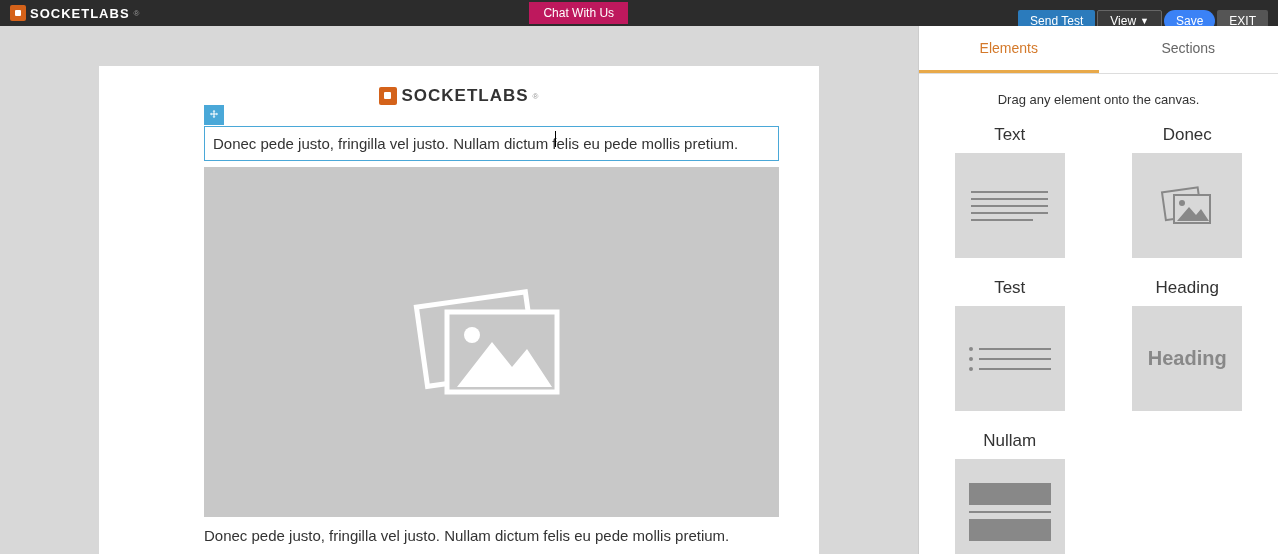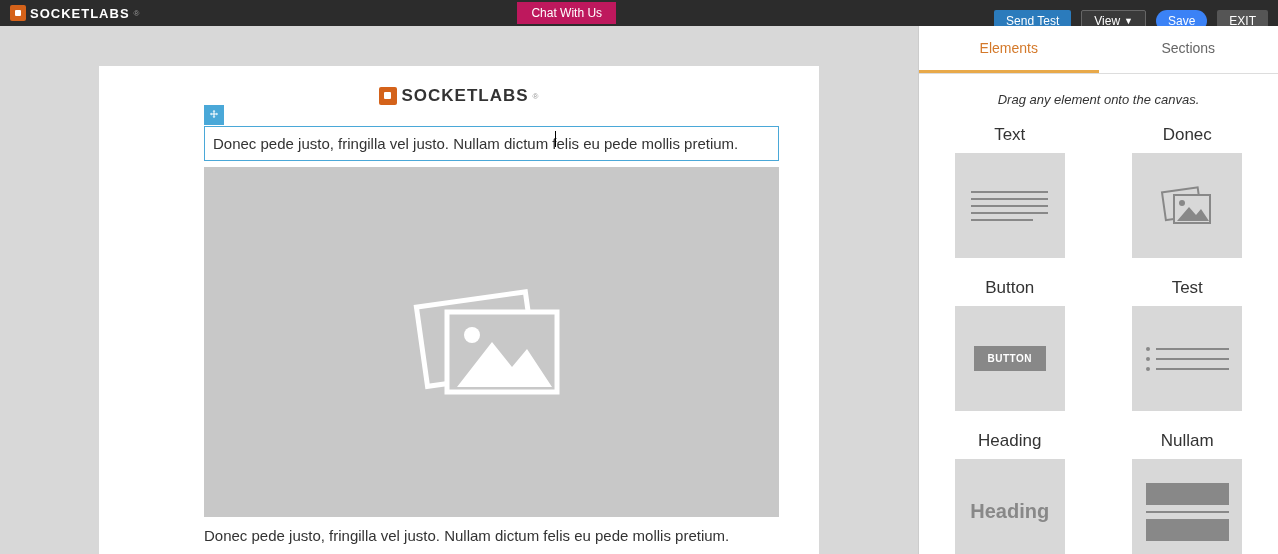--- a/index.html
+++ b/index.html
@@ -14,21 +14,21 @@
       justify-content: space-between;
     }
     .topbar-left { display: flex; align-items: center; }
     .topbar-logo { display: flex; align-items: center; gap: 4px; }
     .topbar-logo-mark { width: 16px; height: 16px; background: #d4621a; border-radius: 2px; position: relative; }
     .topbar-logo-mark::before { content: ''; position: absolute; width: 6px; height: 6px; background: #fff; top: 5px; left: 5px; border-radius: 1px; }
     .topbar-logo-text { color: #fff; font-weight: bold; font-size: 13px; letter-spacing: 1px; }
     .topbar-logo-r { font-size: 8px; color: #999; vertical-align: top; }
     .topbar-center { }
     .chat-btn { background: #be185d; color: #fff; padding: 4px 14px; font-size: 12px; border: none; cursor: pointer; }
-    .topbar-right { display: flex; gap: 10px; margin-top: 16px; }
+    .topbar-right { display: flex; gap: 2px; margin-top: 16px; }
     .top-btn { padding: 3px 12px; font-size: 12px; border: none; cursor: pointer; color: #fff; border-radius: 2px; }
     .btn-sendtest { background: #2b7bbc; }
     .btn-view { background: #3a3a3a; border: 1px solid #666; display: flex; align-items: center; gap: 4px; }
     .btn-view .chev { font-size: 9px; }
     .btn-save { background: #3b82f6; border-radius: 11px; }
     .btn-exit { background: #555; }
     
     .main-area { display: flex; height: calc(554px - 26px); }
     
     .canvas-area {
@@ -105,21 +105,21 @@
       width: 360px;
       background: #fff;
       border-left: 1px solid #ccc;
       display: flex;
       flex-direction: column;
     }
     .tabs { display: flex; border-bottom: 1px solid #ddd; }
     .tab { flex: 1; text-align: center; padding: 14px 0; font-size: 14px; font-weight: normal; cursor: pointer; color: #666; border-bottom: 3px solid transparent; }
     .tab.active { color: #d4792a; border-bottom: 3px solid #e8a94a; }
     
-    .sidebar-hint { text-align: center; padding: 18px 17px; font-size: 13px; color: #333; font-style: italic; }
+    .sidebar-hint { text-align: center; padding: 18px 17px; font-size: 13px; color: #333; }
     
     .elements-grid {
       display: grid;
       grid-template-columns: 1fr 1fr;
       gap: 20px 66px;
       padding: 0 35px;
       overflow-y: auto;
     }
     .element-tile { text-align: center; cursor: grab; }
     .element-label { font-size: 17px; color: #333; margin-bottom: 8px; }
@@ -243,26 +243,20 @@
             <g transform="rotate(-8 27 22)">
                 <rect x="4" y="6" width="36" height="28" fill="none" stroke="#888" stroke-width="2"></rect>
               </g>
             <rect x="14" y="12" width="36" height="28" fill="#d8d8d8" stroke="#888" stroke-width="2"></rect>
             <circle cx="22" cy="20" r="3" fill="#888"></circle>
             <path d="M17 38 L29 24 L36 32 L41 26 L49 38 Z" fill="#888"></path>
           </svg>
         </div>
       </div>
 
-      <div class="element-tile">
-        <div class="element-label">Button</div>
-        <div class="element-preview">
-          <div class="preview-button-inner">BUTTON</div>
-        </div>
-      </div>
 
       <div class="element-tile">
         <div class="element-label">Test</div>
         <div class="element-preview">
           <div class="preview-list-lines">
             <div class="preview-list-row">
                 <div class="preview-list-dot"></div>
                 <div class="preview-list-line"></div>
               </div>
             <div class="preview-list-row">

